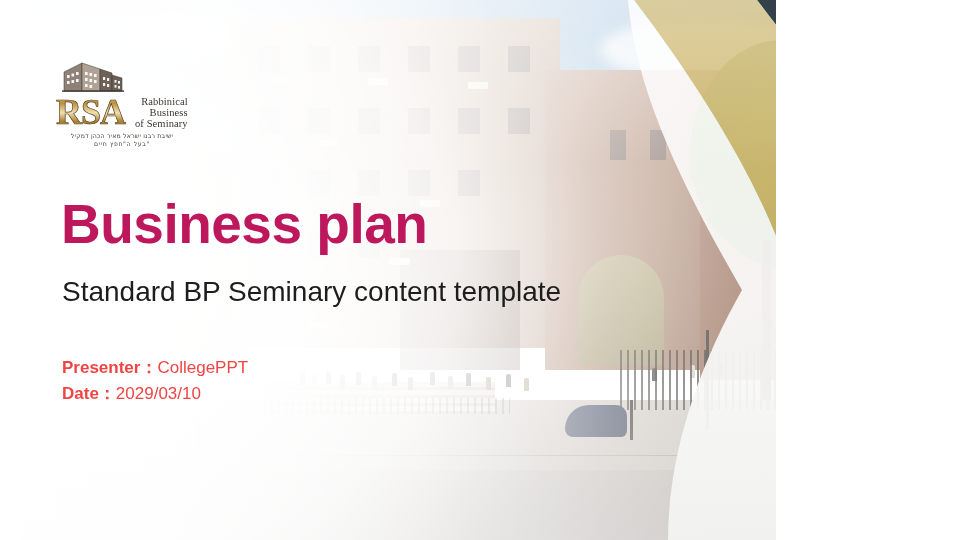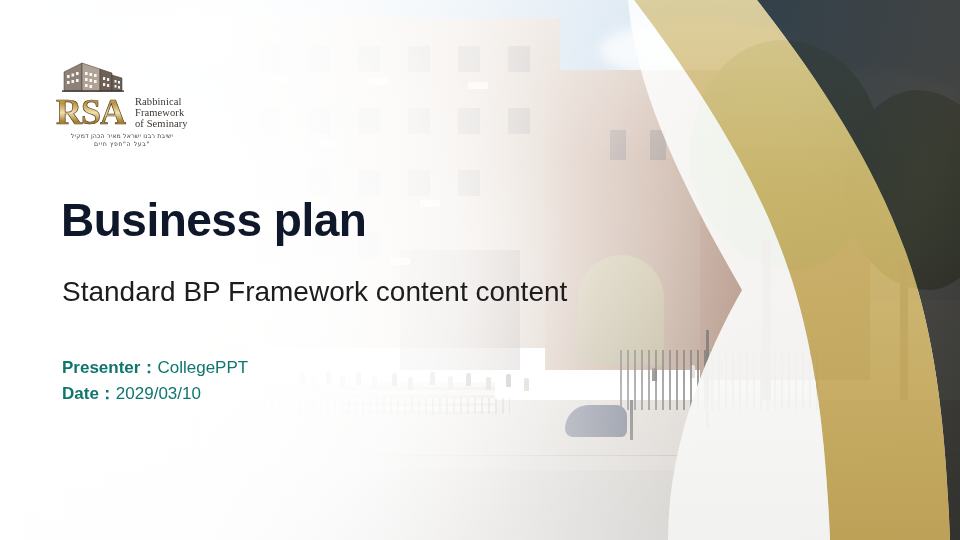--- a/index.html
+++ b/index.html
@@ -9,21 +9,21 @@
   }
   body {
     width: 960px;
     height: 540px;
     overflow: hidden;
     font-family: "Liberation Sans", sans-serif;
   }
 
   #slide {
     position: relative;
-    width: 960px;
+    width: 776px;
     height: 540px;
     overflow: hidden;
     background: #ffffff;
   }
 
   
   .photo {
     position: absolute;
     inset: 0;
     overflow: hidden;
@@ -155,58 +155,59 @@
   }
   .logo-rsa { display: block; }
   .logo-words {
     margin-left: 5px;
     margin-top: 3px;
     line-height: 1.06;
     font-family: "Liberation Serif", serif;
     font-size: 10.5px;
     color: #3b3632;
     letter-spacing: .1px;
+    text-align: right;
   }
   .logo-heb {
     margin-top: 3px;
     text-align: center;
     color: #4a433c;
     font-family: "DejaVu Sans", sans-serif;
     line-height: 1.25;
   }
   .logo-heb .l1 { font-size: 6.2px; letter-spacing: .2px; }
   .logo-heb .l2 { font-size: 6.2px; letter-spacing: .6px; }
 
   
   .title {
     position: absolute;
     left: 61px;
     top: 197px;
-    font-size: 46px;
+    font-size: 55px;
     font-weight: bold;
-    color: #0f172a;
+    color: #be185d;
     letter-spacing: -0.5px;
     line-height: 1;
     white-space: nowrap;
   }
   .subtitle {
     position: absolute;
     left: 62px;
     top: 278px;
     font-size: 28px;
     font-weight: normal;
     color: #1d1d1d;
     line-height: 1;
     white-space: nowrap;
   }
   .meta {
     position: absolute;
     left: 62px;
     top: 355px;
-    color: #0f766e;
+    color: #ef4444;
   }
   .meta-row {
     font-size: 17px;
     line-height: 26px;
     white-space: nowrap;
   }
   .meta-row .k { font-weight: bold; }
   .meta-row .sep { font-weight: bold; }
   .meta-row .v { font-weight: normal; }
 
@@ -397,33 +398,33 @@
             <stop offset="28%" stop-color="#b9923f"></stop>
             <stop offset="52%" stop-color="#f0e0b0"></stop>
             <stop offset="74%" stop-color="#a87f31"></stop>
             <stop offset="100%" stop-color="#d8bd76"></stop>
           </linearGradient>
         </defs>
         <text x="0" y="31" font-family="'Liberation Serif', serif" font-size="36" font-weight="bold" letter-spacing="-1" fill="url(#rsaGold)" stroke="#5a4420" stroke-width="0.7">RSA</text>
       </svg>
       <div class="logo-words">
         <div>Rabbinical</div>
-        <div>Framework</div>
+        <div>Business</div>
         <div>of Seminary</div>
       </div>
     </div>
 
     <div class="logo-heb">
       <div class="l1">ישיבת רבנו ישראל מאיר הכהן דמקיל</div>
       <div class="l2">בעל ה"חפץ חיים"</div>
     </div>
   </div>
 
   <div class="title">Business plan</div>
-  <div class="subtitle">Standard BP Framework content content</div>
+  <div class="subtitle">Standard BP Seminary content template</div>
 
   <div class="meta">
     <div class="meta-row">
       <span class="k">Presenter</span><span class="sep">：</span><span class="v">CollegePPT</span>
     </div>
     <div class="meta-row">
       <span class="k">Date</span><span class="sep">：</span><span class="v">2029/03/10</span>
     </div>
   </div>
 

